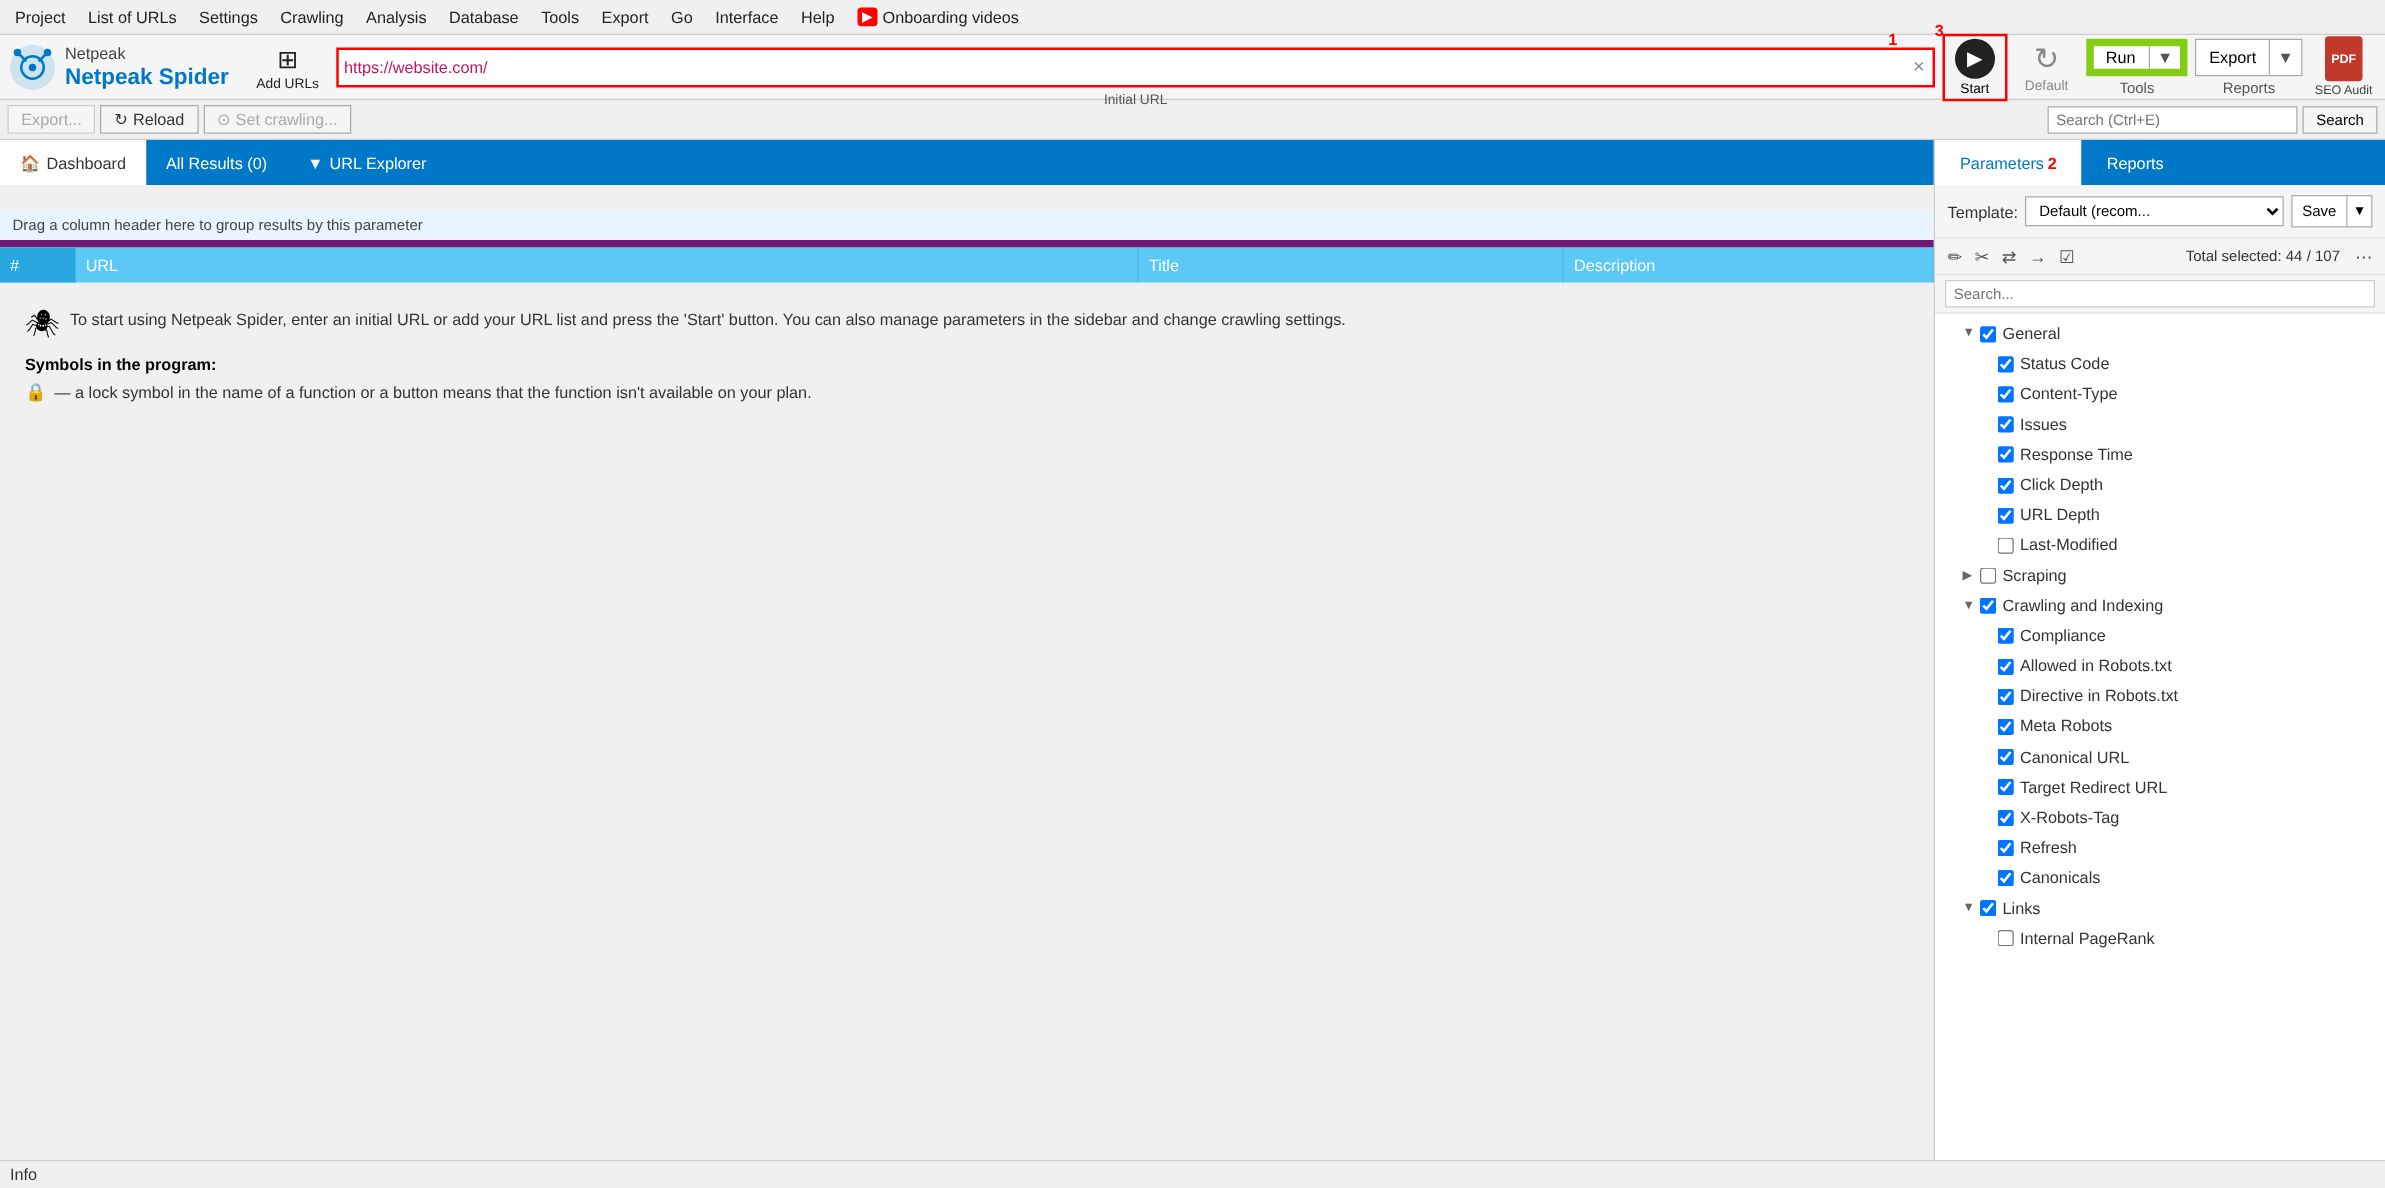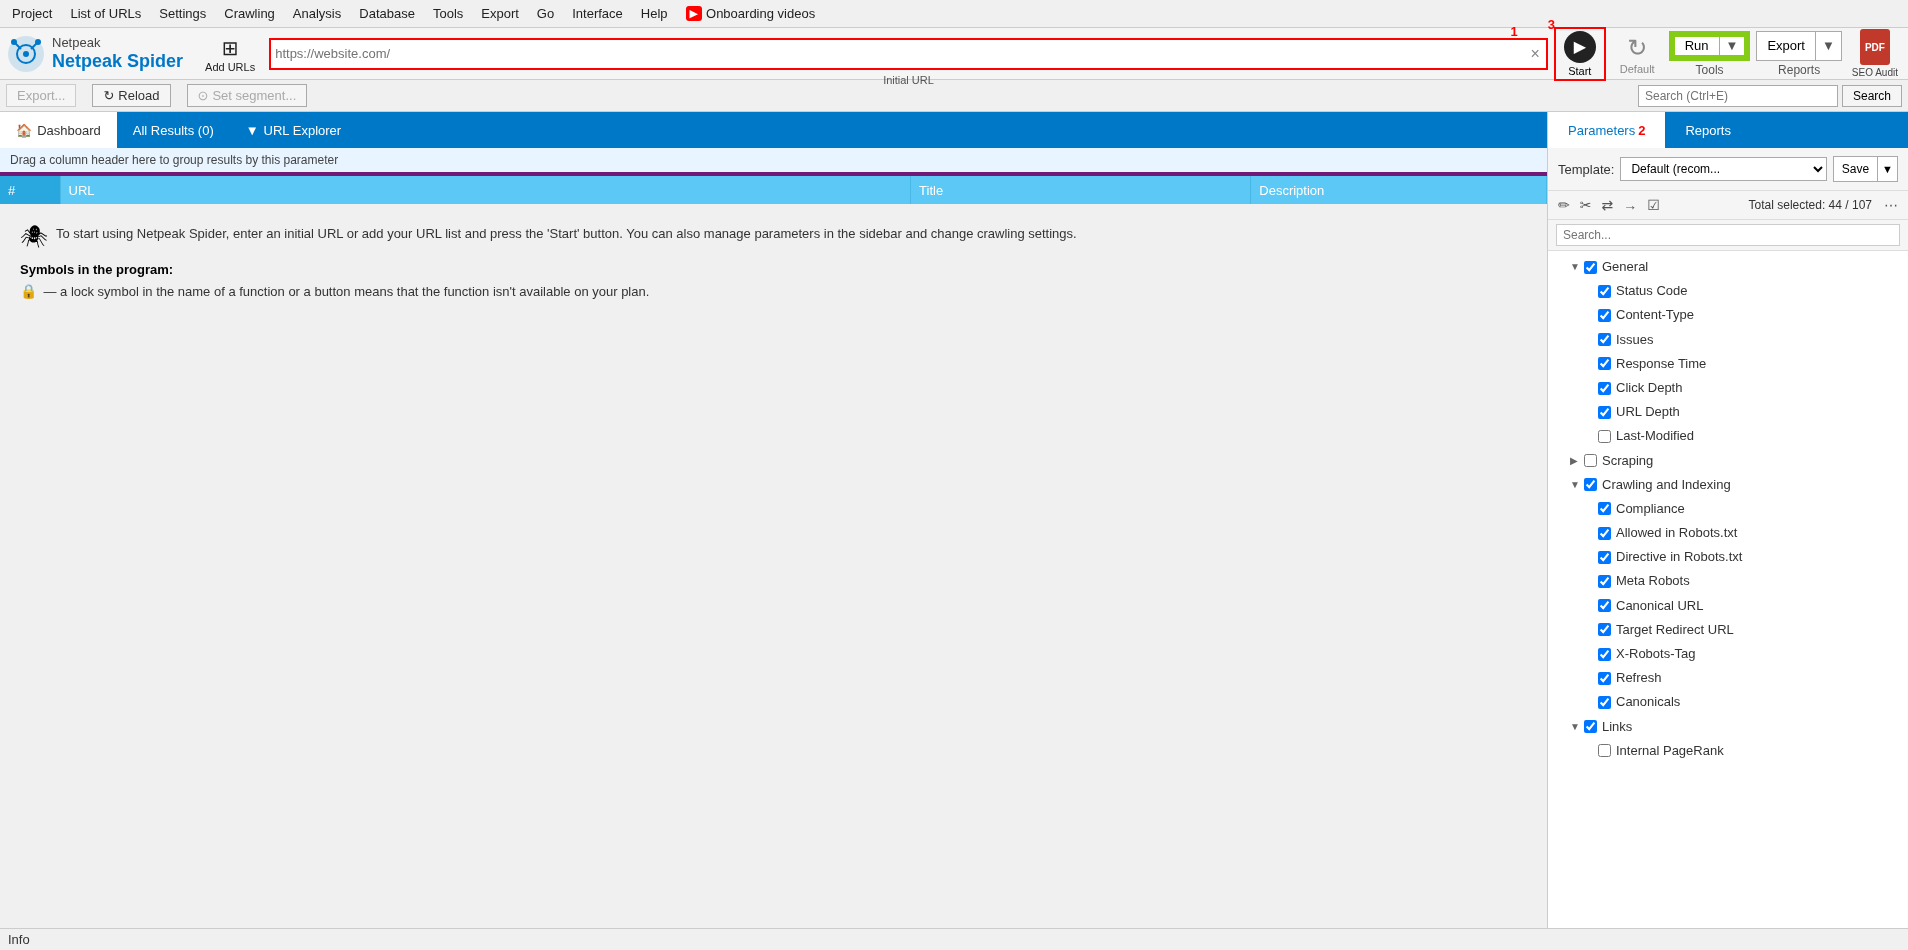--- a/index.html
+++ b/index.html
@@ -88,21 +88,21 @@
       color: red;
       font-weight: bold;
       font-size: 13px;
       margin-left: 4px;
     }
     .url-input {
       flex: 1;
       border: none;
       outline: none;
       font-size: 13px;
-      color: #737373;
+      color: #be185d;
     }
     .url-clear-btn {
       background: none;
       border: none;
       cursor: pointer;
       font-size: 16px;
       color: #888;
       padding: 0 2px;
     }
 
@@ -187,21 +187,21 @@
     }
     .seo-audit-btn span { font-size: 10px; color: #444; margin-top: 2px; text-align: center; }
 
     
     .action-bar {
       background: #f0f0f0;
       display: flex;
       align-items: center;
       padding: 3px 6px;
       border-bottom: 1px solid #ccc;
-      gap: 16px;
+      gap: 4px;
       height: 32px;
       flex-shrink: 0;
     }
     .action-btn {
       border: 1px solid #aaa;
       background: #f5f5f5;
       padding: 3px 10px;
       cursor: pointer;
       font-size: 12px;
       display: flex;
@@ -279,22 +279,23 @@
       white-space: nowrap;
     }
     .tab-item.active { background: white; color: #333; }
 
     
     .drag-hint {
       background: #e8f4ff;
       padding: 5px 10px;
       font-size: 12px;
       color: #444;
-      border-bottom: 4px solid #701a75;
-      flex-shrink: 0;
+      border-bottom: 6px solid #701a75;
+      flex-shrink: 0;
+      margin-top: 20px;
     }
 
     
     .data-table-wrap {
       flex: 1;
       overflow: auto;
       position: relative;
     }
     .data-table {
       width: 100%;
@@ -580,21 +581,21 @@
 <div class="action-bar">
   <button class="action-btn disabled">
     <span>Export...</span>
   </button>
   <button class="action-btn">
     <span>↻</span>
     <span>Reload</span>
   </button>
   <button class="segment-btn">
     <span>⊙</span>
-    <span>Set segment...</span>
+    <span>Set crawling...</span>
   </button>
   <div class="search-wrap">
     <input class="search-input" type="text" placeholder="Search (Ctrl+E)" style="">
     <button class="search-go-btn">Search</button>
   </div>
 </div>
 
 <div class="main-content">
 
   <div class="left-panel">

